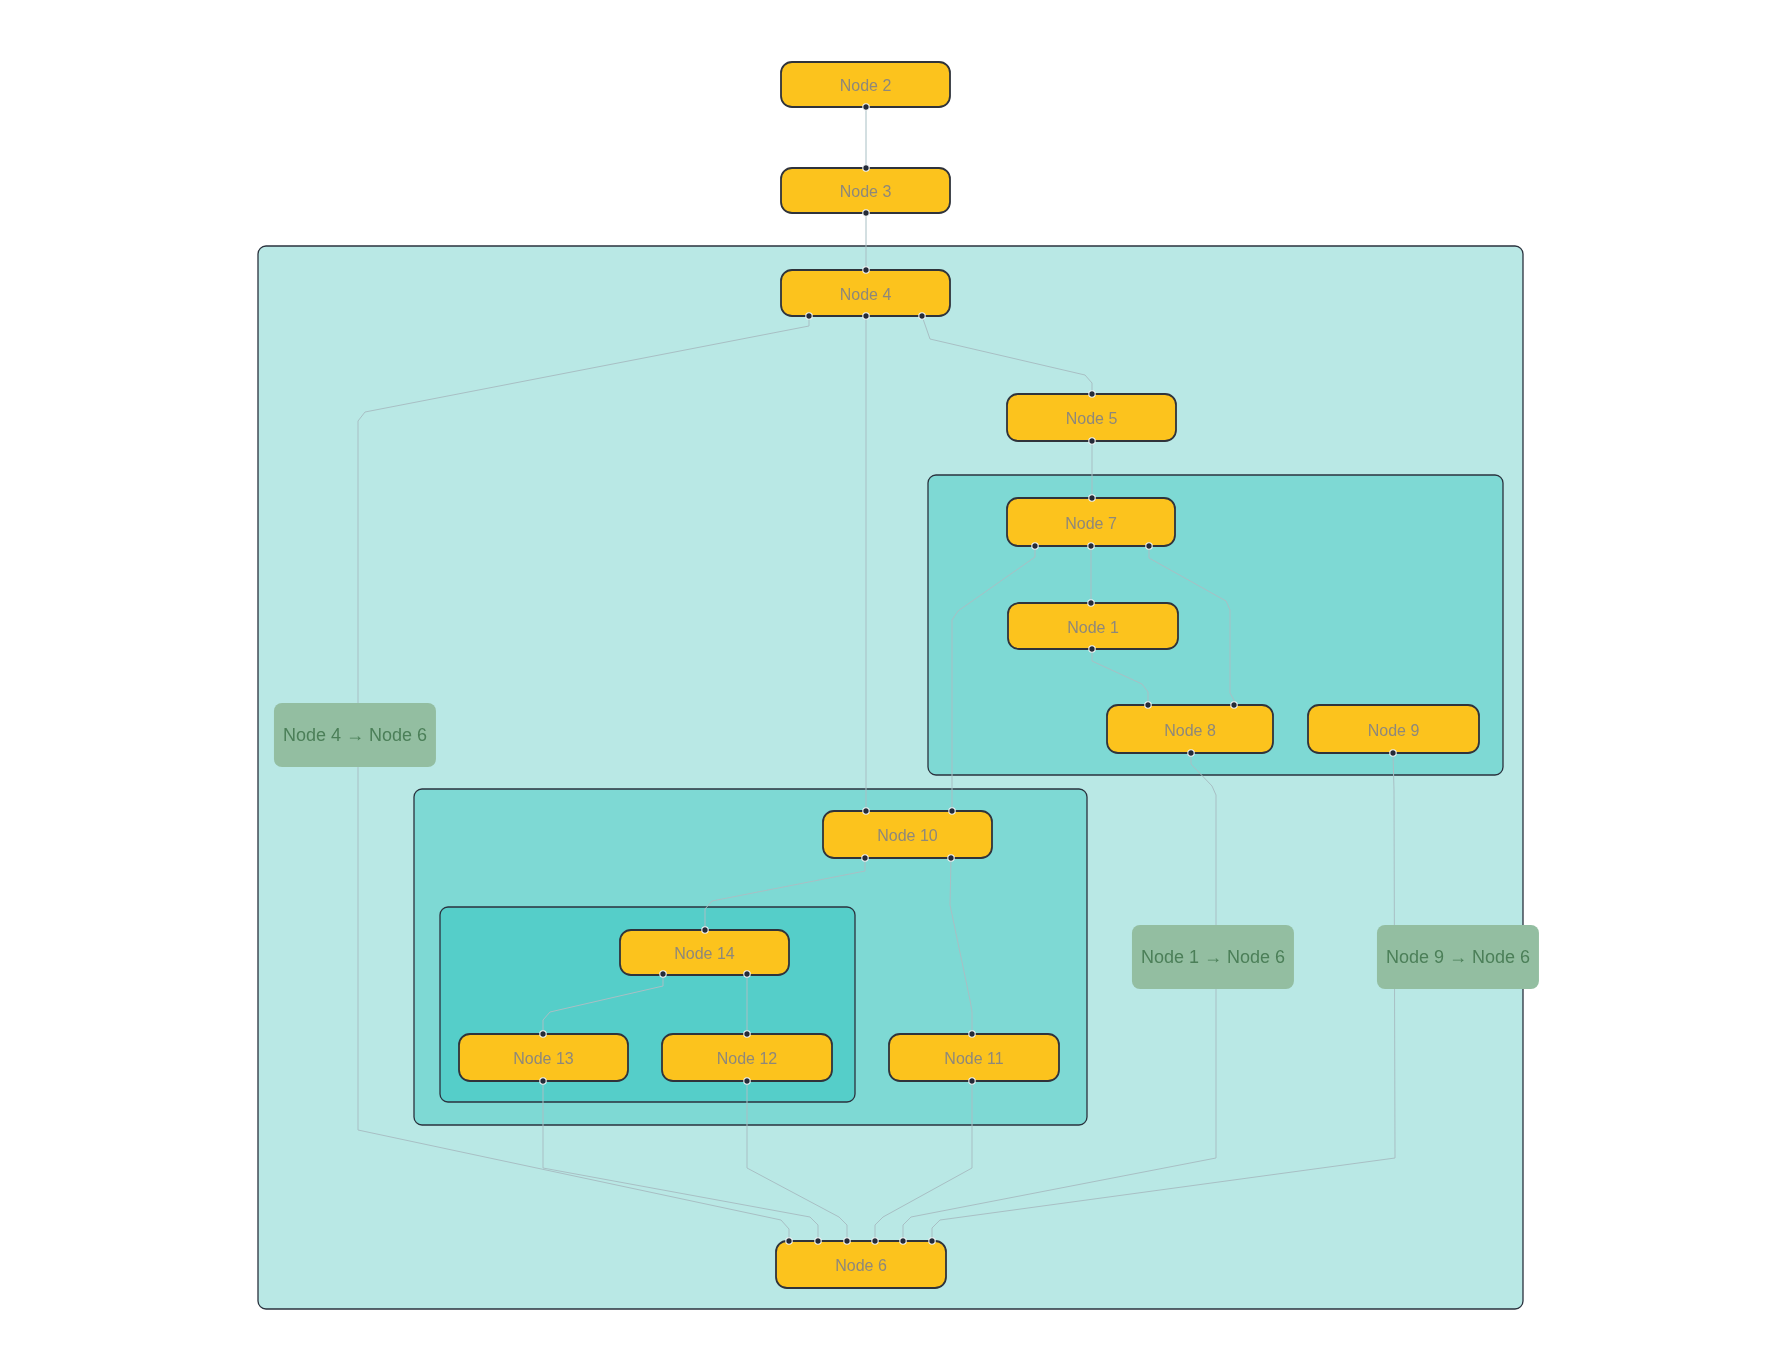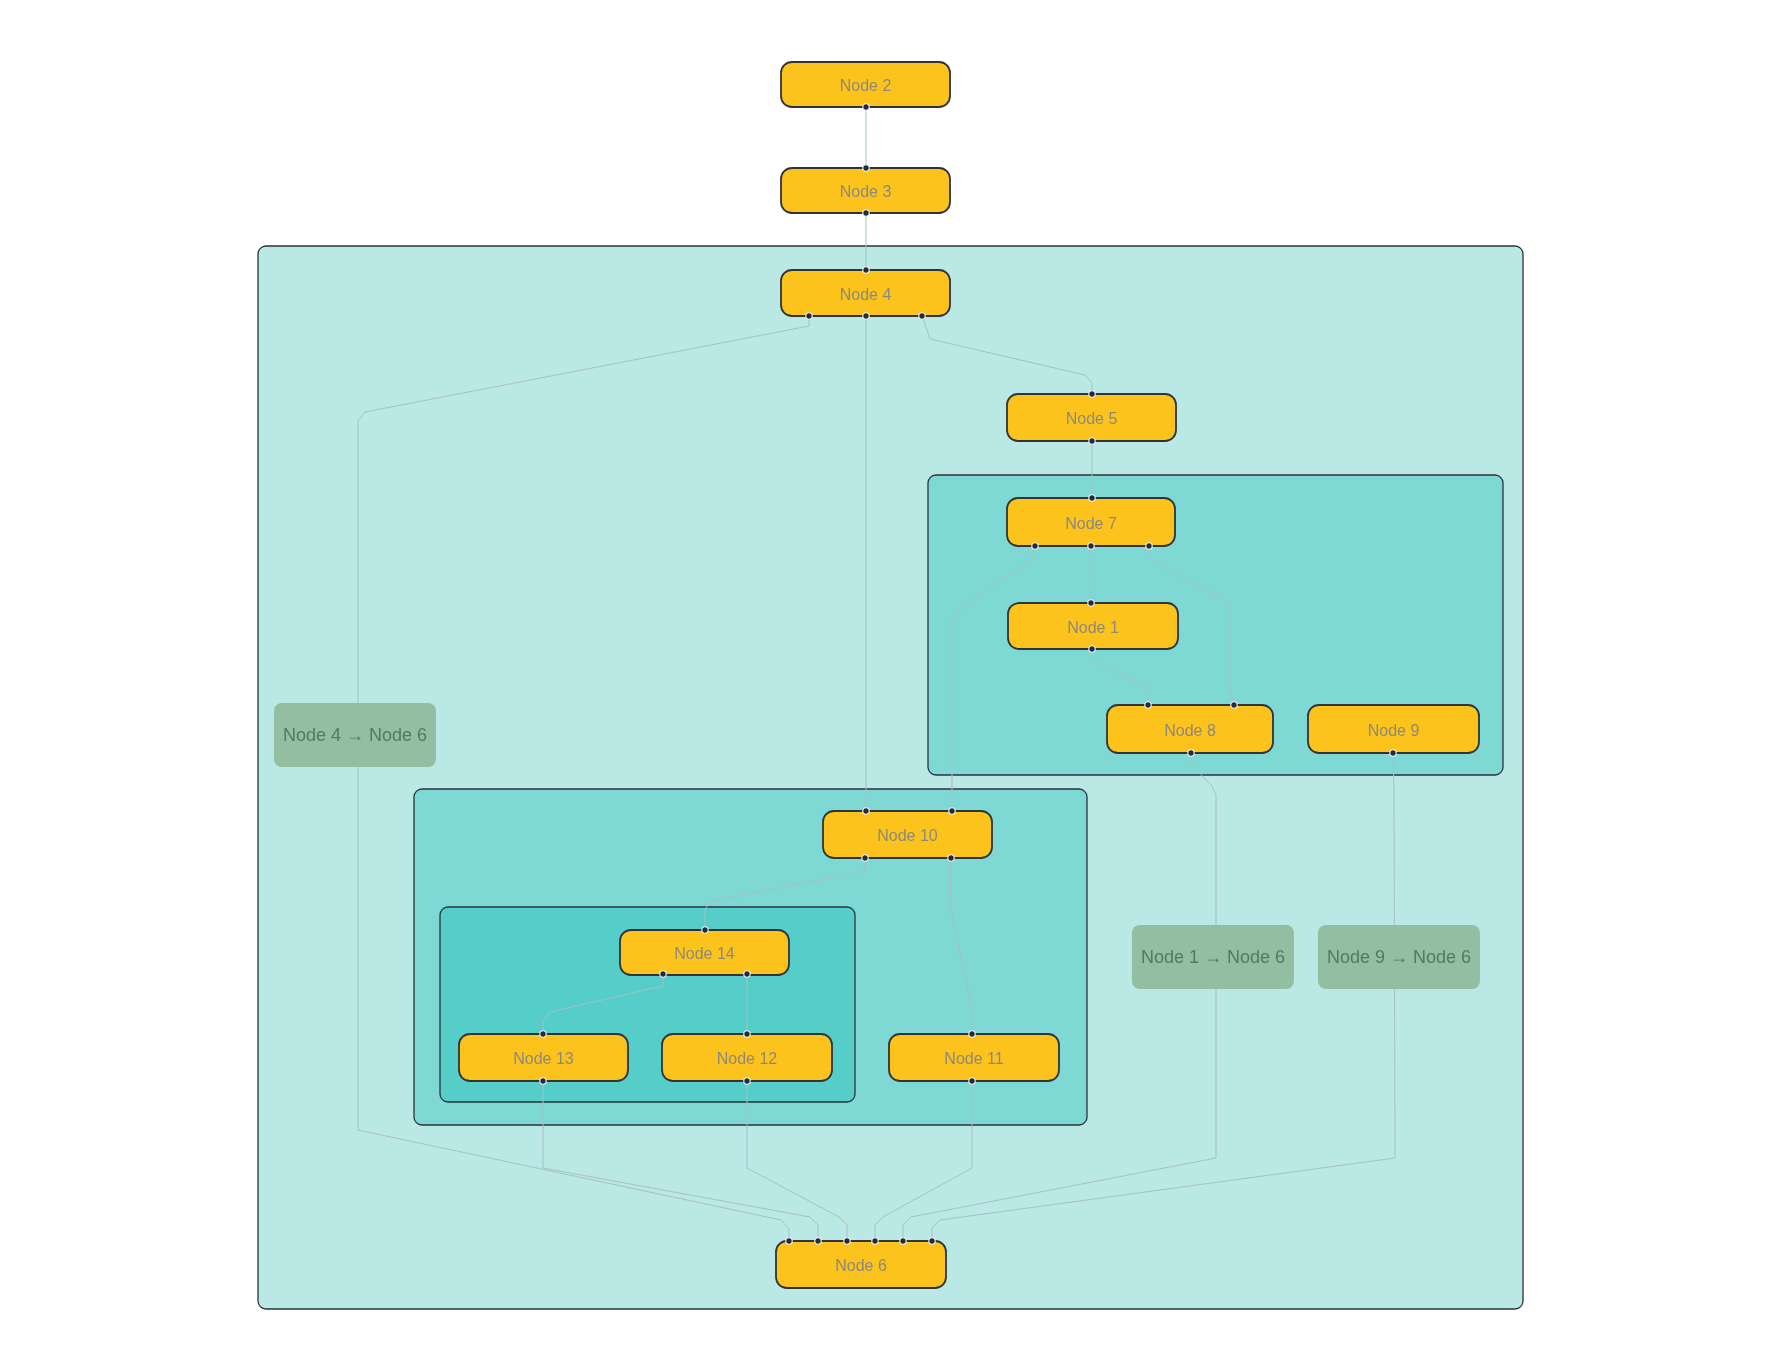--- a/index.html
+++ b/index.html
@@ -131,15 +131,15 @@
       <circle cx="543" cy="1081" r="3.2" fill="#252b38" stroke="#f4f7f7" stroke-width="1.1"></circle>
       <circle cx="818" cy="1241" r="3.2" fill="#252b38" stroke="#f4f7f7" stroke-width="1.1"></circle>
       <circle cx="747" cy="1081" r="3.2" fill="#252b38" stroke="#f4f7f7" stroke-width="1.1"></circle>
       <circle cx="847" cy="1241" r="3.2" fill="#252b38" stroke="#f4f7f7" stroke-width="1.1"></circle>
       <circle cx="972" cy="1081" r="3.2" fill="#252b38" stroke="#f4f7f7" stroke-width="1.1"></circle>
       <circle cx="875" cy="1241" r="3.2" fill="#252b38" stroke="#f4f7f7" stroke-width="1.1"></circle>
     </svg>
   <div class="labels">
       <div class="edge-label" style="left: 355px; top: 735px;">Node 4 → Node 6</div>
       <div class="edge-label" style="left: 1213px; top: 957px;">Node 1 → Node 6</div>
-      <div class="edge-label" style="left: 1399px; top: 957px;">Node 9 → Node 6</div>
+      <div class="edge-label" style="left: 1458px; top: 957px;">Node 9 → Node 6</div>
     </div>
 </div>
 
 </body></html>

